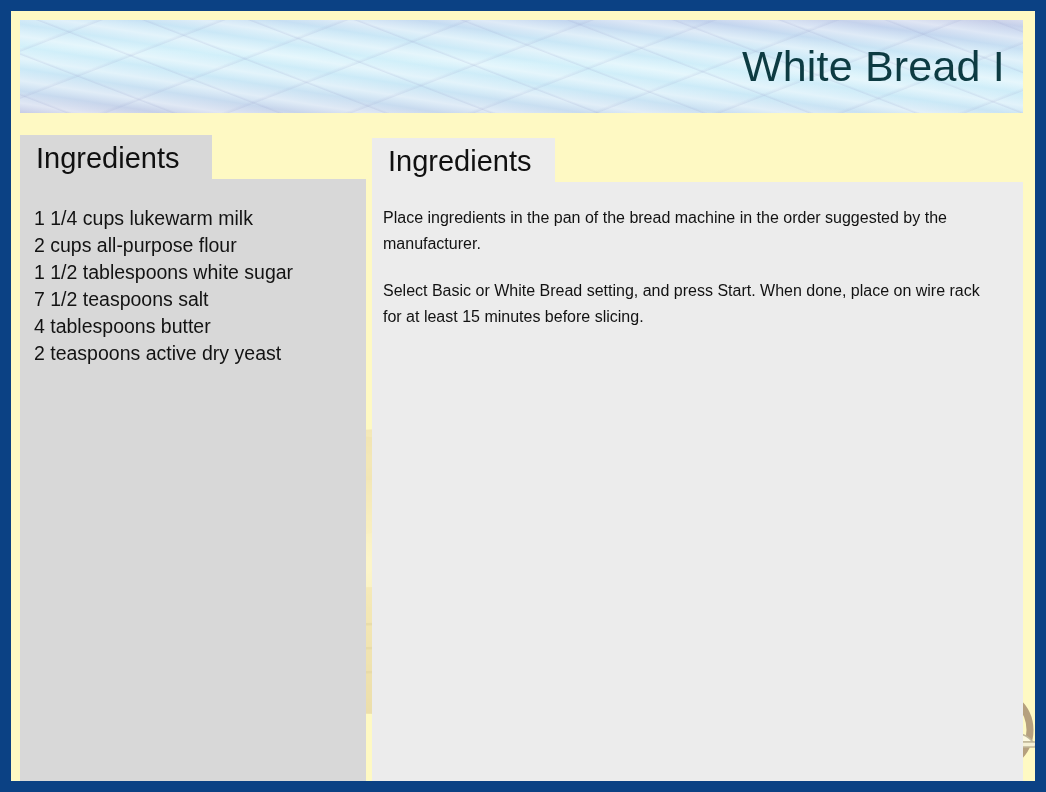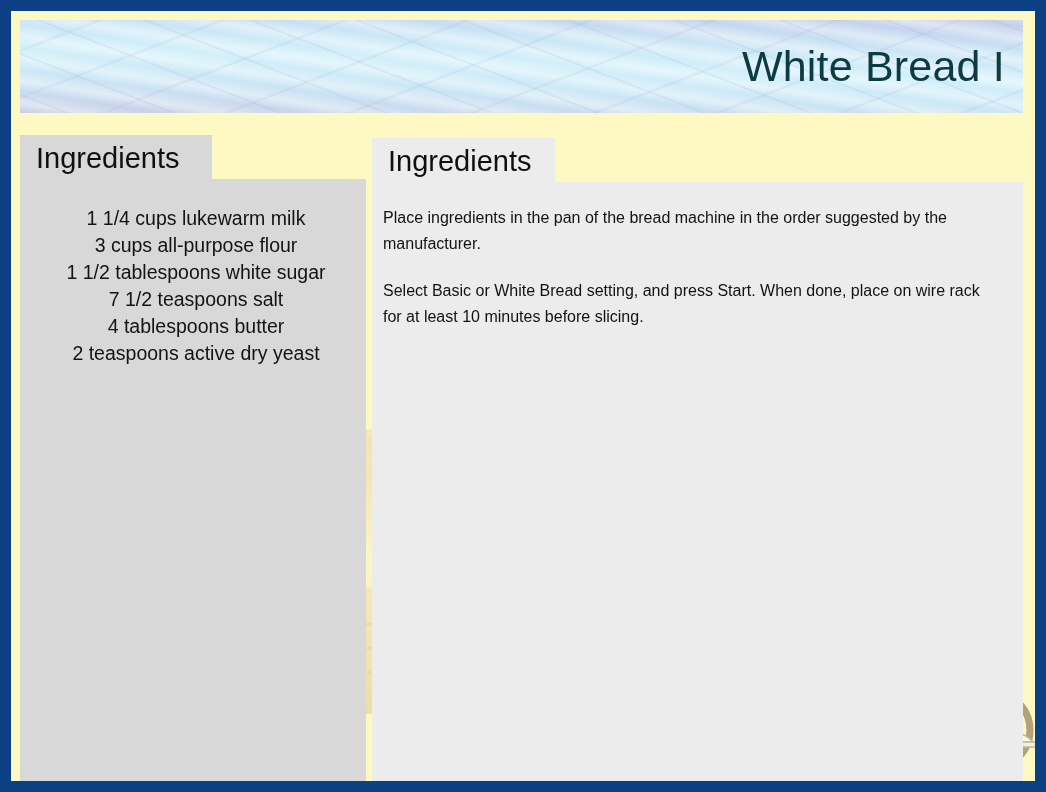--- a/index.html
+++ b/index.html
@@ -118,21 +118,20 @@
     right: 8px;
     margin: 0;
     padding: 0;
     list-style: none;
   }
   #ingredients-list li {
     font-size: 19.5px;
     line-height: 27px;
     color: #131313;
     white-space: nowrap;
-    text-align: center;
   }
 
   
   #directions-tab {
     left: 361px;
     top: 127px;
     width: 183px;
     height: 46px;
     background: #ececec;
   }
@@ -324,31 +323,31 @@
         <path d="M74 86 L110 86 L108 91 L76 91 Z" fill="#f0ece1" stroke="#9a8e7e" stroke-width="1.4"></path>
         <path d="M78 92 Q84 99 92 96" fill="#fdfcf8" stroke="#9a8e7e" stroke-width="1.4"></path>
       </g>
     </svg>
 
     <div class="tab-label" id="ingredients-tab">Ingredients</div>
 
     <div class="panel-body" id="ingredients-panel">
       <ul id="ingredients-list">
         <li>1 1/4 cups lukewarm milk</li>
-        <li>3 cups all-purpose flour</li>
+        <li>2 cups all-purpose flour</li>
         <li>1 1/2 tablespoons white sugar</li>
         <li>7 1/2 teaspoons salt</li>
         <li>4 tablespoons butter</li>
         <li>2 teaspoons active dry yeast</li>
       </ul>
     </div>
 
     <div class="tab-label" id="directions-tab">Ingredients</div>
 
     <div class="panel-body" id="directions-panel">
       <div id="directions-body">
         <p>Place ingredients in the pan of the bread machine in the order suggested by the manufacturer.</p>
-        <p>Select Basic or White Bread setting, and press Start. When done, place on wire rack for at least 10 minutes before slicing.</p>
+        <p>Select Basic or White Bread setting, and press Start. When done, place on wire rack for at least 15 minutes before slicing.</p>
       </div>
     </div>
 
   </div>
 </div>
 
 </body></html>

